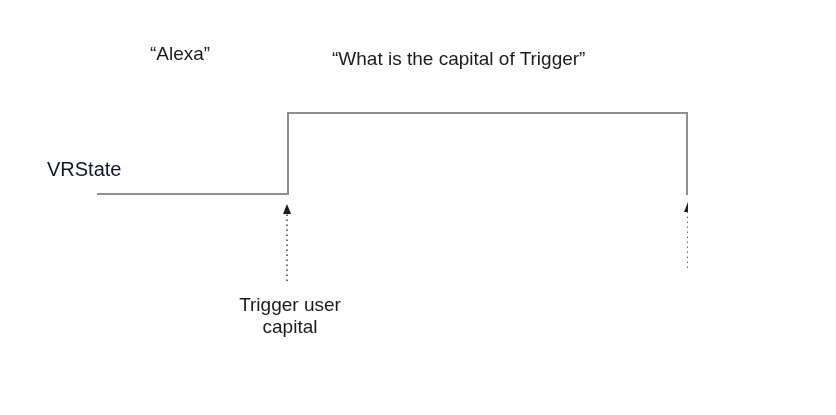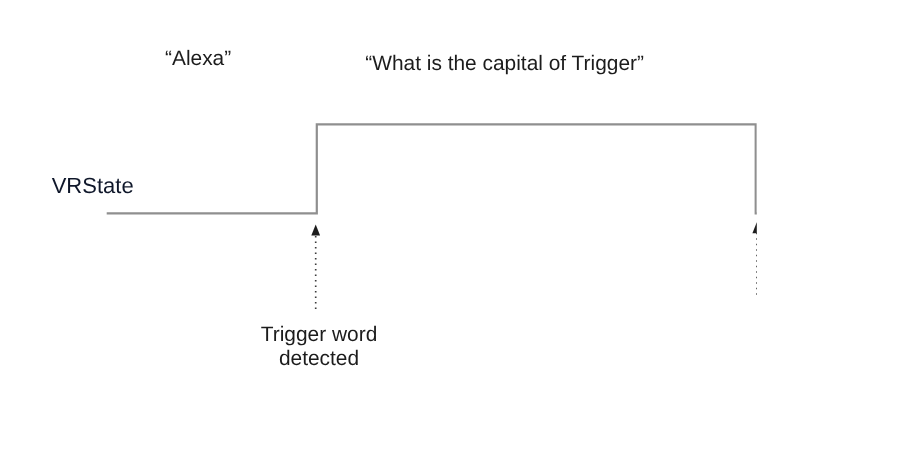--- a/index.html
+++ b/index.html
@@ -67,20 +67,20 @@
     <path d="M 97 194 L 288 194 L 288 113 L 687 113 L 687 194 L 807 194" fill="none" stroke="#8f8f8f" stroke-width="2"></path>
 
     <line x1="287" y1="281" x2="287" y2="213" stroke="#3c3c3c" stroke-width="1.5" stroke-dasharray="1.5 3.5"></line>
     <polygon points="287,204 283,214 291,214" fill="#1c1c1c"></polygon>
 
     <line x1="688" y1="268" x2="688" y2="211" stroke="#3c3c3c" stroke-width="1.5" stroke-dasharray="1.5 3.5"></line>
     <polygon points="688,202 684,212 692,212" fill="#1c1c1c"></polygon>
   </svg>
 
   <div class="event-label event-left">
-    <span>Trigger word</span>
-    <span>detected</span>
+    <span>Trigger user</span>
+    <span>capital</span>
   </div>
 
   <div class="event-label event-right">
   </div>
 
 </div>
 
 </body></html>

